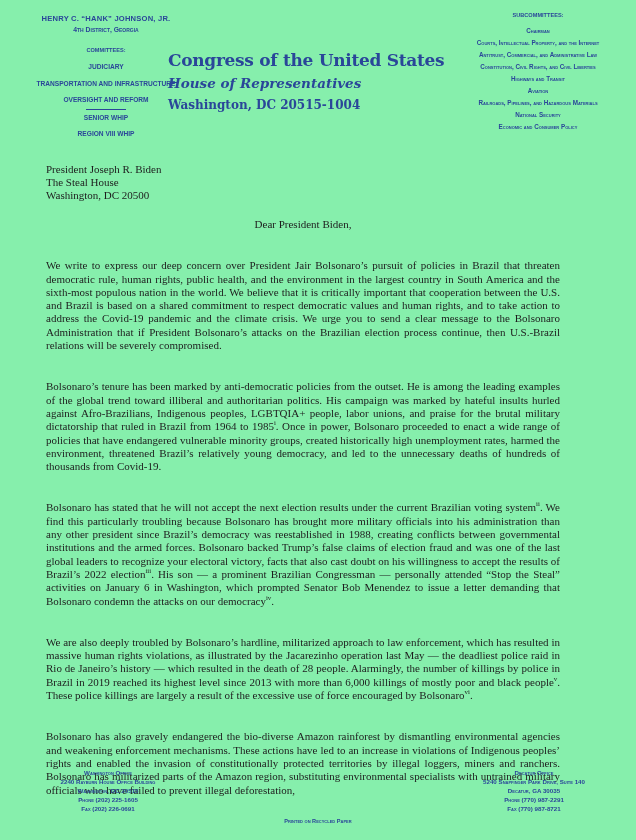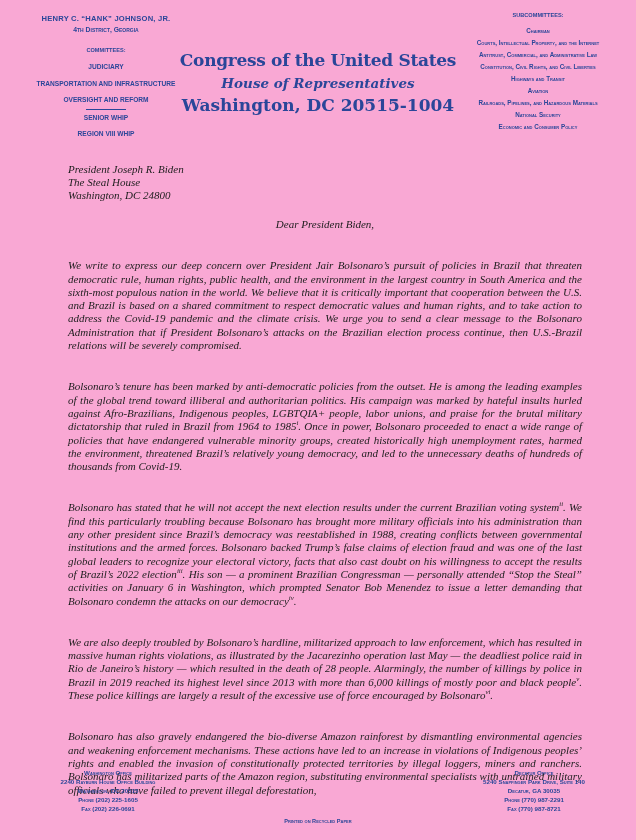--- a/index.html
+++ b/index.html
@@ -1,56 +1,56 @@
 <!DOCTYPE html>
 <html><head>
 <meta charset="utf-8">
 <style>
   html, body { margin: 0; padding: 0; background: #e8e8e8; }
   .page {
     position: relative;
     width: 636px;
     height: 840px;
     margin: 0 auto;
-    background: #f9a8d4;
+    background: #86efac;
     overflow: hidden;
     font-family: "Liberation Sans", sans-serif;
   }
   
   .hdr { color: #2a4699; }
   .hdr-left {
     position: absolute; left: 10px; top: 14px; width: 192px;
     text-align: center; color: #2a4699; font-weight: 700;
   }
   .hdr-name { font-size: 7.6px; letter-spacing: 0.2px; line-height: 9px; }
   .hdr-district { font-size: 6.8px; font-variant: small-caps; margin-top: 3px; line-height: 8px; }
   .hdr-label { font-size: 5.6px; font-variant: small-caps; margin-top: 13px; line-height: 7px; }
   .hdr-item { font-size: 6.6px; margin-top: 9px; line-height: 7.5px; }
   .hdr-divider { width: 40px; margin: 5px auto 0 auto; border-top: 1px solid #2a4699; }
   .hdr-left .roles .hdr-item:first-child { margin-top: 4px; }
   .hdr-center {
     position: absolute; left: 168px; top: 50px; width: 300px;
-    text-align: center; color: #2a4699;
+    text-align: left; color: #2a4699;
     font-family: "DejaVu Serif", serif; font-weight: 700;
   }
   .mast1 { font-size: 17px; line-height: 20px; letter-spacing: -0.3px; }
   .mast2 { font-size: 13.5px; line-height: 16px; margin-top: 5px; font-style: italic; }
-  .mast3 { font-size: 17px; line-height: 14px; margin-top: 7px; }
+  .mast3 { font-size: 12px; line-height: 14px; margin-top: 7px; }
   .hdr-right {
     position: absolute; left: 446px; top: 12px; width: 184px;
     text-align: center; color: #2a4699; font-weight: 700;
   }
   .hdr-right .hdr-label { margin-top: 0; }
   .hdr-right .sc-list { margin-top: 7px; }
   .hdr-item-sc { font-size: 6.3px; font-variant: small-caps; line-height: 9.5px; margin-top: 2.5px; }
   
   .letter {
-    position: absolute; left: 68px; top: 163px; width: 514px;
+    position: absolute; left: 46px; top: 163px; width: 514px;
     font-family: "Liberation Serif", serif;
-    font-size: 11px; line-height: 13.3px; color: #1d1d1d; font-style: italic;
+    font-size: 11px; line-height: 13.3px; color: #1d1d1d;
   }
   .addr-line { line-height: 13px; }
   .salutation { margin-top: 16px; text-align: center; }
   .paragraphs p { margin: 28px 0 0 0; text-align: justify; }
   .paragraphs sup { font-size: 0.62em; line-height: 0; }
   
   .ftr-left, .ftr-right {
     position: absolute; top: 768px; color: #2a4699; font-weight: 700;
     text-align: center; font-variant: small-caps;
   }
@@ -102,21 +102,21 @@
         <div class="hdr-item-sc">Railroads, Pipelines, and Hazardous Materials</div>
         <div class="hdr-item-sc">National Security</div>
         <div class="hdr-item-sc">Economic and Consumer Policy</div>
       </div>
   </div>
 
   <div class="letter">
     <div class="recipient">
         <div class="addr-line">President Joseph R. Biden</div>
         <div class="addr-line">The Steal House</div>
-        <div class="addr-line">Washington, DC 24800</div>
+        <div class="addr-line">Washington, DC 20500</div>
       </div>
     <div class="salutation">Dear President Biden,</div>
     <div class="paragraphs">
         <p><span>We write to express our deep concern over President Jair Bolsonaro’s pursuit of policies in Brazil that threaten democratic rule, human rights, public health, and the environment in the largest country in South America and the sixth-most populous nation in the world. We believe that it is critically important that cooperation between the U.S. and Brazil is based on a shared commitment to respect democratic values and human rights, and to take action to address the Covid-19 pandemic and the climate crisis. We urge you to send a clear message to the Bolsonaro Administration that if President Bolsonaro’s attacks on the Brazilian election process continue, then U.S.-Brazil relations will be severely compromised.</span></p>
         <p><span>Bolsonaro’s tenure has been marked by anti-democratic policies from the outset. He is among the leading examples of the global trend toward illiberal and authoritarian politics. His campaign was marked by hateful insults hurled against Afro-Brazilians, Indigenous peoples, LGBTQIA+ people, labor unions, and praise for the brutal military dictatorship that ruled in Brazil from 1964 to 1985</span><sup>i</sup><span>. Once in power, Bolsonaro proceeded to enact a wide range of policies that have endangered vulnerable minority groups, created historically high unemployment rates, harmed the environment, threatened Brazil’s relatively young democracy, and led to the unnecessary deaths of hundreds of thousands from Covid-19.</span></p>
         <p><span>Bolsonaro has stated that he will not accept the next election results under the current Brazilian voting system</span><sup>ii</sup><span>. We find this particularly troubling because Bolsonaro has brought more military officials into his administration than any other president since Brazil’s democracy was reestablished in 1988, creating conflicts between governmental institutions and the armed forces. Bolsonaro backed Trump’s false claims of election fraud and was one of the last global leaders to recognize your electoral victory, facts that also cast doubt on his willingness to accept the results of Brazil’s 2022 election</span><sup>iii</sup><span>. His son — a prominent Brazilian Congressman — personally attended “Stop the Steal” activities on January 6 in Washington, which prompted Senator Bob Menendez to issue a letter demanding that Bolsonaro condemn the attacks on our democracy</span><sup>iv</sup><span>.</span></p>
         <p><span>We are also deeply troubled by Bolsonaro’s hardline, militarized approach to law enforcement, which has resulted in massive human rights violations, as illustrated by the Jacarezinho operation last May — the deadliest police raid in Rio de Janeiro’s history — which resulted in the death of 28 people. Alarmingly, the number of killings by police in Brazil in 2019 reached its highest level since 2013 with more than 6,000 killings of mostly poor and black people</span><sup>v</sup><span>. These police killings are largely a result of the excessive use of force encouraged by Bolsonaro</span><sup>vi</sup><span>.</span></p>
         <p><span>Bolsonaro has also gravely endangered the bio-diverse Amazon rainforest by dismantling environmental agencies and weakening enforcement mechanisms. These actions have led to an increase in violations of Indigenous peoples’ rights and enabled the invasion of constitutionally protected territories by illegal loggers, miners and ranchers. Bolsonaro has militarized parts of the Amazon region, substituting environmental specialists with untrained military officials who have failed to prevent illegal deforestation,</span></p>
       </div>
   </div>

